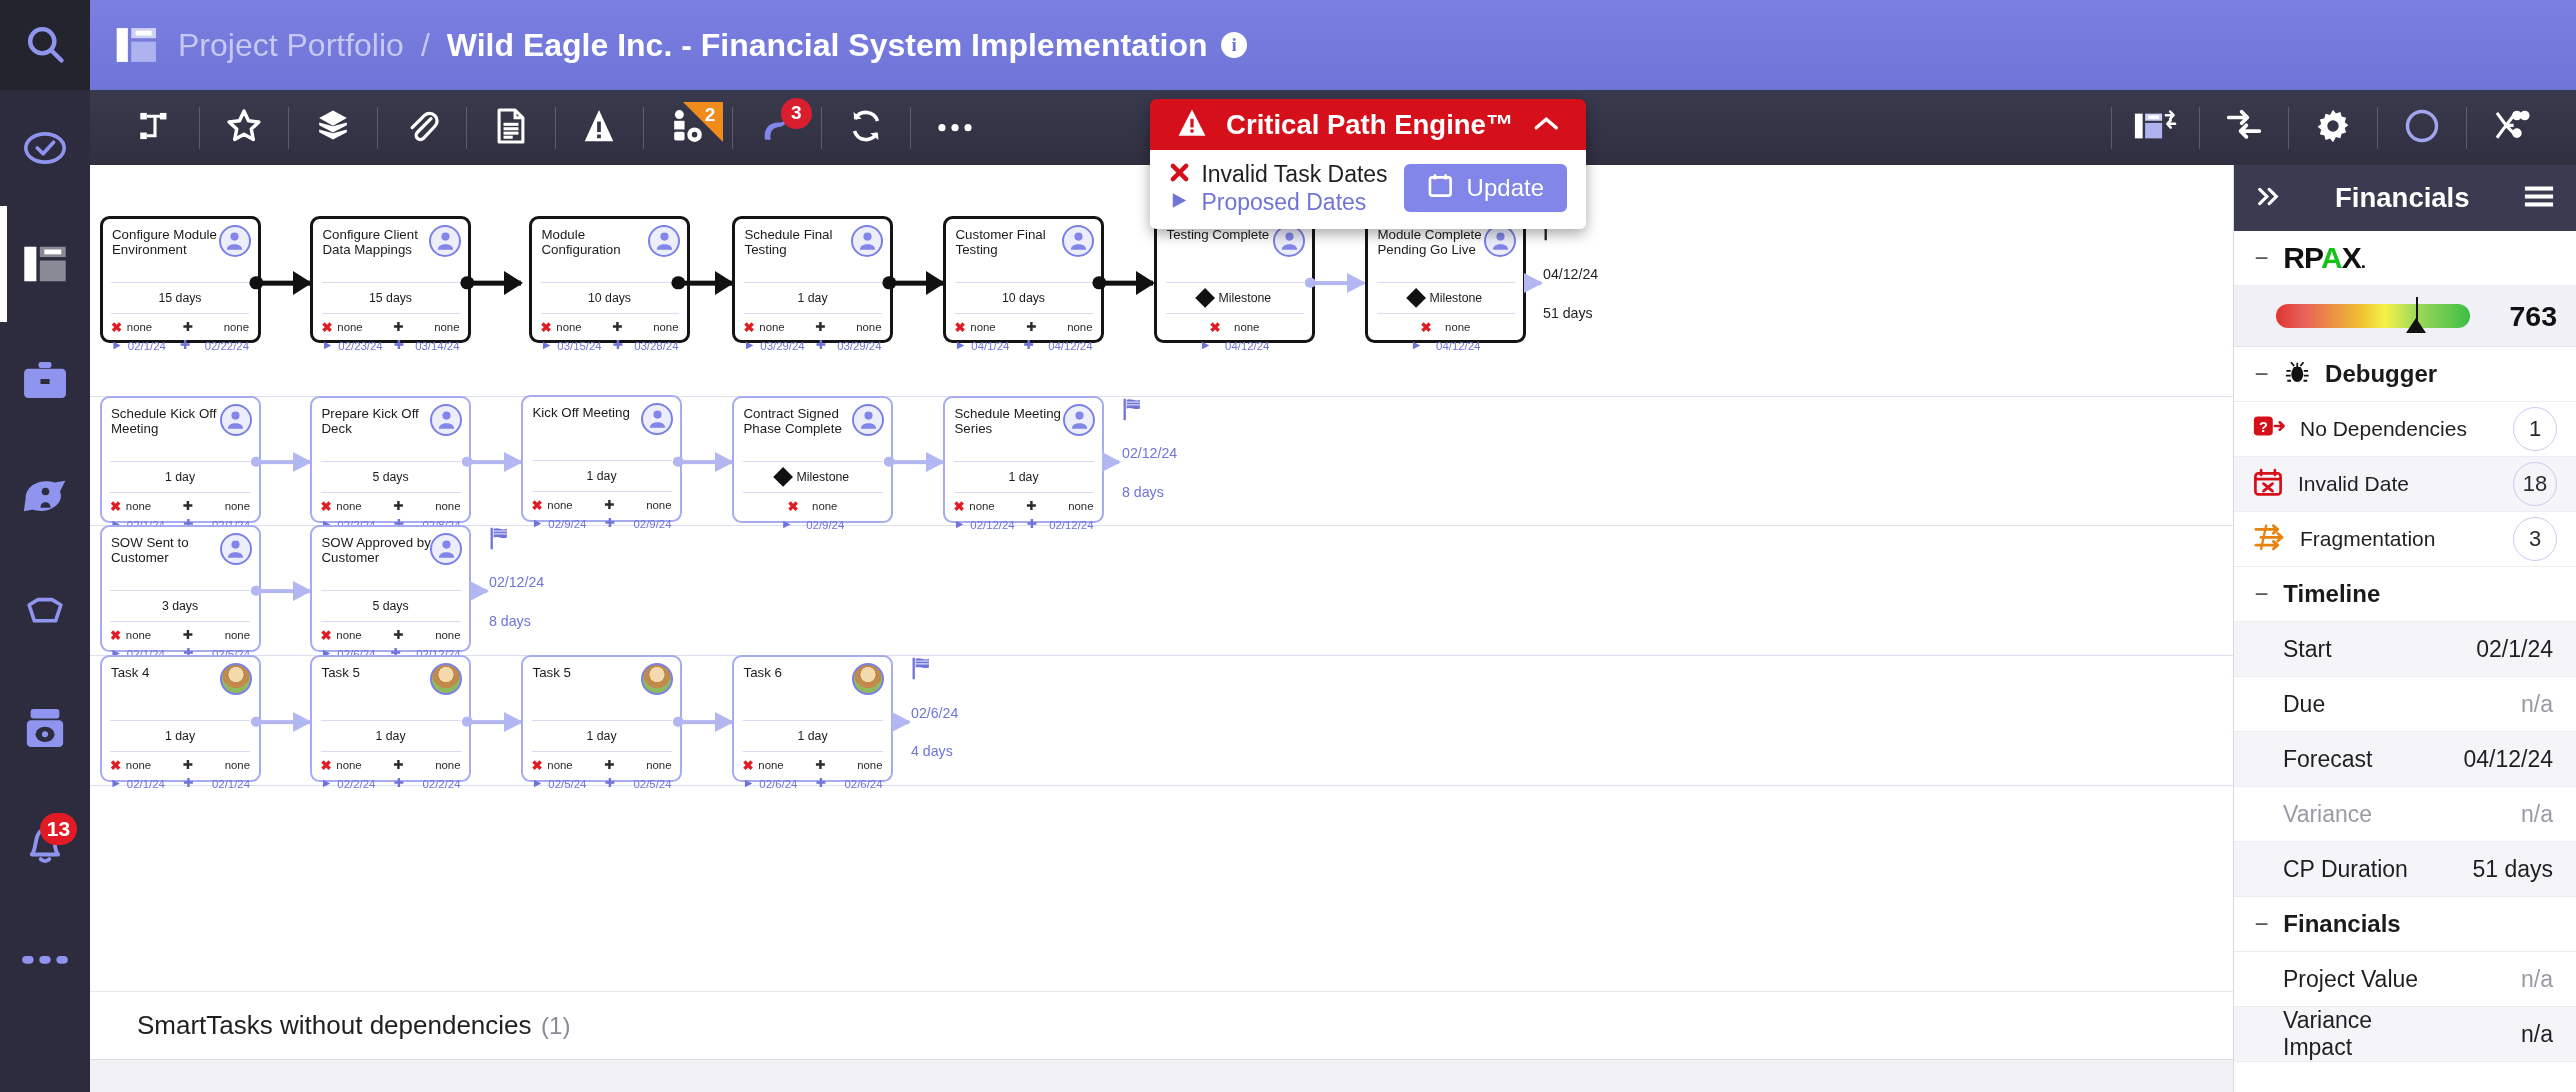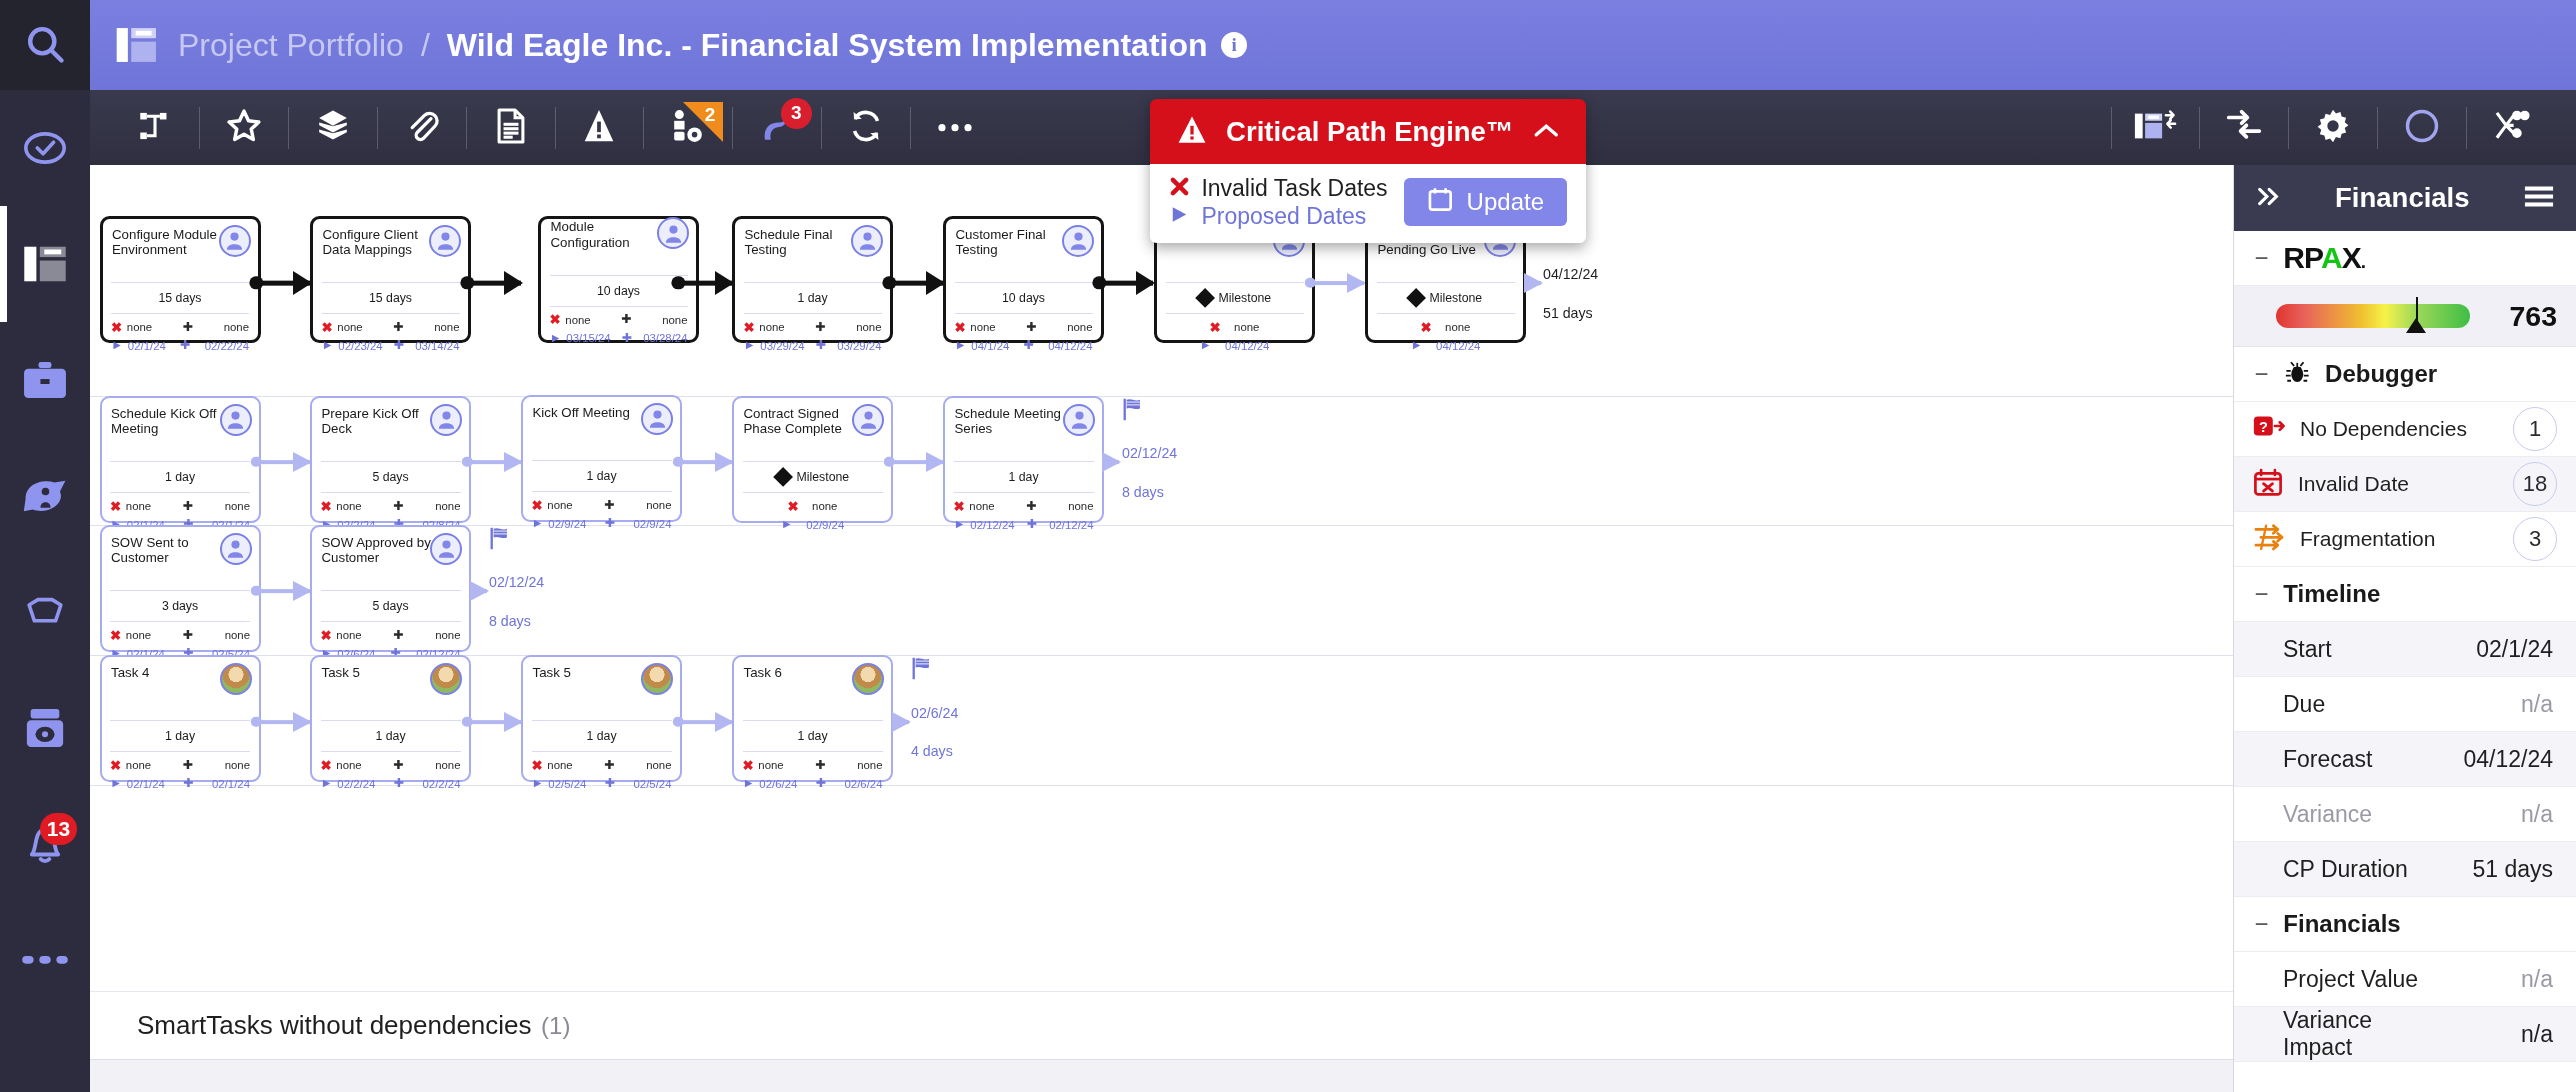--- a/index.html
+++ b/index.html
@@ -85,21 +85,21 @@
   }
   .tb-spacer { flex: 1; }
 
   
   .cpe {
     position: absolute; left: 1150px; top: 99px; width: 436px;
     border-radius: 6.6px; overflow: hidden; z-index: 40;
     box-shadow: 0 4.7px 13.3px rgba(0,0,0,0.34);
   }
   .cpe-head {
-    background: #d5101b; height: 65px; display: flex; align-items: center;
+    background: #d5101b; height: 51px; display: flex; align-items: center;
     padding: 0 26px; gap: 17px;
   }
   .cpe-title { color: #fff; font-size: 27.5px; font-weight: bold; flex: 1; text-align: center; }
   .cpe-body {
     background: #ffffff; padding: 10.4px 19px 12.3px 19px; display: flex; align-items: center;
   }
   .cpe-lines { flex: 1; }
   .cpe-line { display: flex; align-items: center; gap: 11.4px; line-height: 1.22; }
   .cpe-l1 { color: #1f1f1f; font-size: 23px; font-weight: 500; }
   .cpe-l2 { color: #6f74d8; font-size: 23px; }
@@ -643,21 +643,21 @@
               <span class="mid plus blue">✚</span>
               <span class="rt">03/14/24</span>
             </div>
           </div>
         </div>
         <div class="conn" style="left: 382px; top: 118px; width: 49px;">
           <div class="bar" style="width:49px"></div>
           <div class="dot"></div>
           <div class="head"></div>
         </div>
-        <div class="card crit" style="left: 448px; top: 51px; justify-content: center;">
+        <div class="card crit" style="left: 439px; top: 51px;">
           <div class="card-top">
             <div class="card-title">Module Configuration</div>
             <div class="card-avatar">
               <svg width="21" height="21" viewBox="0 0 16 16" fill="#8186e8">
                 <circle cx="8" cy="5" r="3.1"></circle>
                 <path d="M2.2 15 C2.2 9.6 13.8 9.6 13.8 15 Z"></path>
               </svg>
             </div>
           </div>
           <div class="card-mid">

